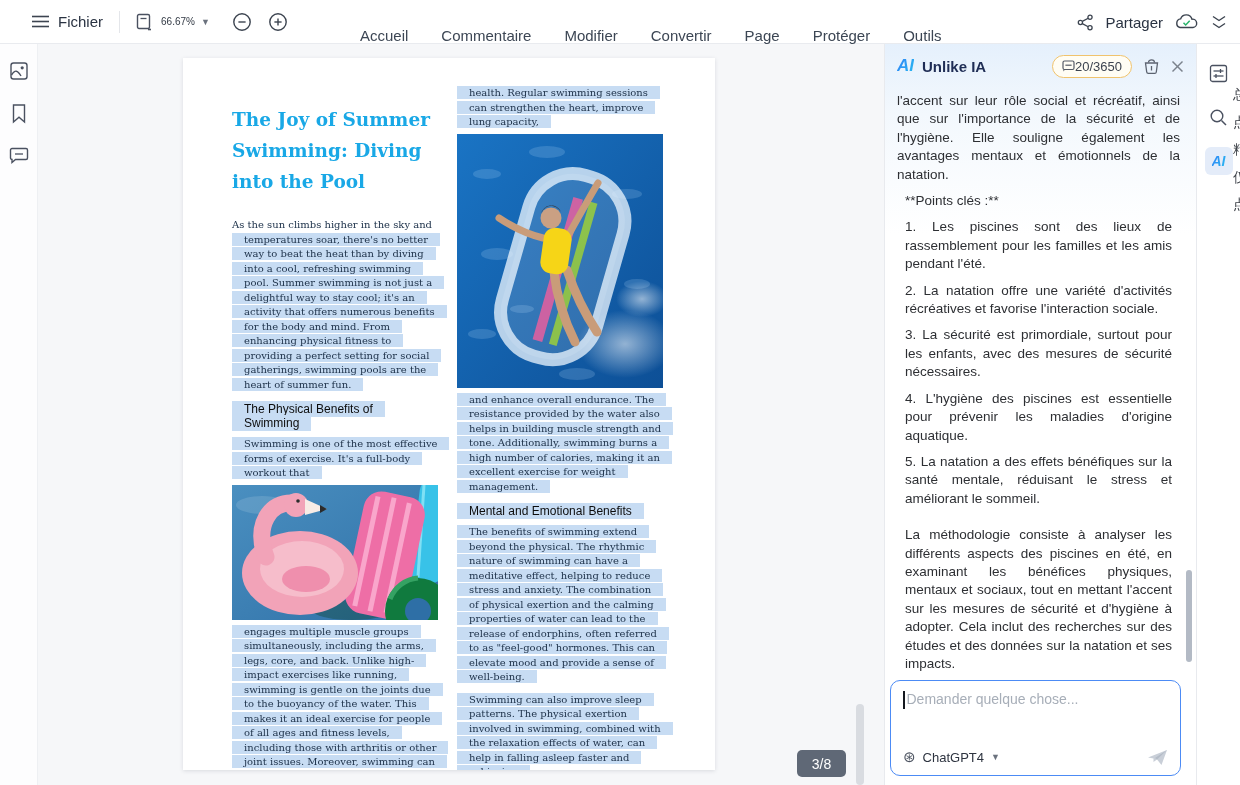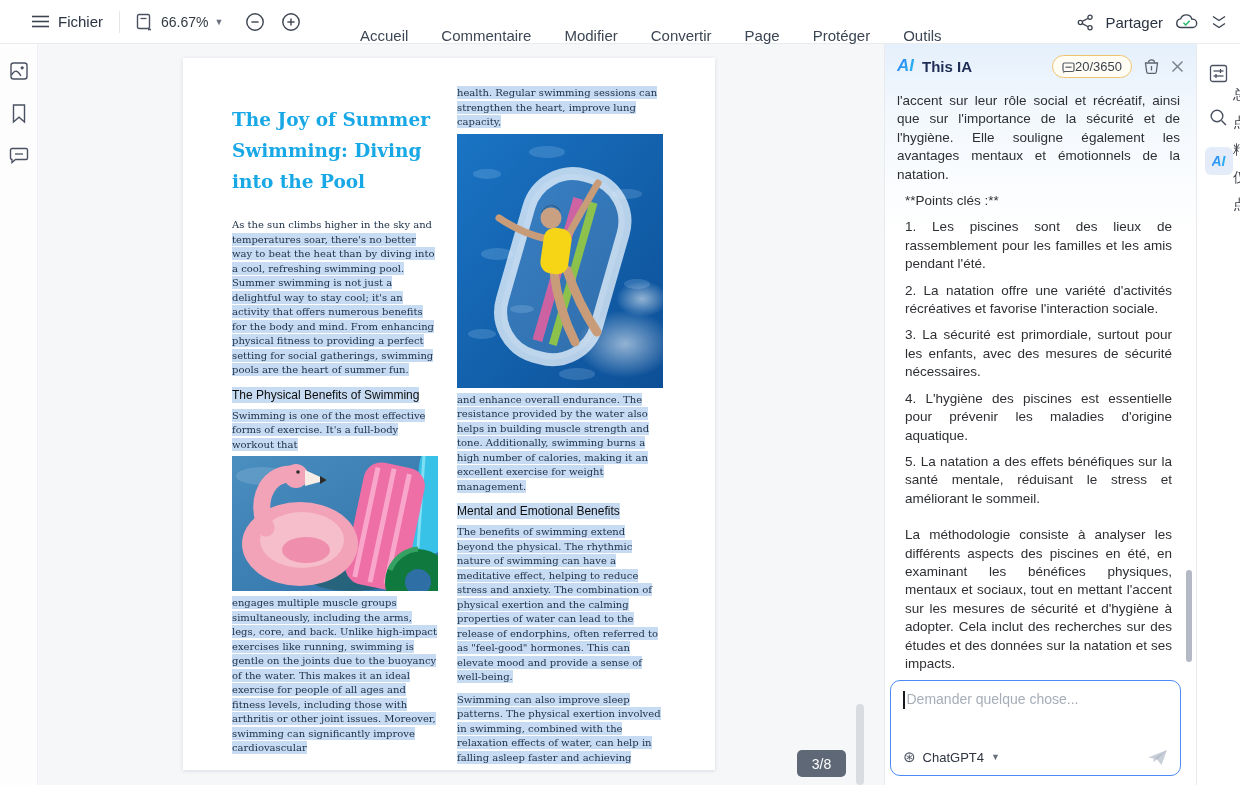--- a/index.html
+++ b/index.html
@@ -7,59 +7,59 @@
     font-family:"Liberation Sans", sans-serif; }
   body { position:relative; }
 
   
   .topbar { position:absolute; left:0; top:0; width:1240px; height:44px; background:#fff;
     border-bottom:1px solid #e9ebef; display:flex; align-items:center; z-index:30; }
   .tb-left { display:flex; align-items:center; padding-left:32px; }
   .icon-btn { display:flex; align-items:center; justify-content:center; cursor:pointer; }
   .tb-label { font-size:15px; color:#2a3342; margin-left:9px; }
   .tb-divider { width:1px; height:22px; background:#e4e6ea; margin:0 16px; }
-  .zoom-val { font-size:14px; color:#333a45; margin-left:9px; }
+  .zoom-val { font-size:10px; color:#333a45; margin-left:9px; }
   .caret { font-size:9px; color:#6b727e; margin-left:6px; }
   .menu { position:absolute; left:360px; top:0; height:44px; display:flex; align-items:flex-end; gap:33px; }
   .menu-item { font-size:15px; color:#3c4654; cursor:pointer; white-space:nowrap; }
   .tb-right { position:absolute; right:12px; top:0; height:44px; display:flex; align-items:center; gap:11px; }
   .share-label { font-size:15px; color:#2a3342; }
 
   
   .left-rail { position:absolute; left:0; top:44px; width:38px; height:741px; background:#fdfdfe;
     border-right:1px solid #eef0f3; display:flex; flex-direction:column; align-items:center;
     padding-top:17px; gap:22px; z-index:20; }
 
   
   .doc-area { position:absolute; left:38px; top:44px; width:846px; height:741px; background:#f6f7f9; }
   .page { position:absolute; left:145px; top:14px; width:532px; height:712px; background:#fff;
     box-shadow:0 1px 4px rgba(40,50,70,.14); overflow:hidden; }
   .colL { position:absolute; left:49px; top:46px; width:206px; }
   .colR { position:absolute; left:274px; top:28px; width:206px; }
   .doc-title { font-family:"DejaVu Serif", serif; font-weight:700; font-size:18.5px; line-height:31px;
     color:#19a8e6; margin-bottom:21px; }
   .body-text { font-family:"DejaVu Serif", serif; font-size:10px; line-height:14.5px; color:#20344c; }
-  .hl { background:#c7dcf3; -webkit-box-decoration-break:clone; box-decoration-break:clone; padding:1px 0; }
+  .hl { background:#c7dcf3; -webkit-box-decoration-break:clone; box-decoration-break:clone; padding:1px 12px; }
   .doc-h { font-size:12px; color:#0d0d0d; margin:10px 0 7px; font-weight:500; }
   .fig { display:block; margin:4px 0 5px; }
   .page-badge { position:absolute; left:759px; top:706px; width:49px; height:27px; border-radius:5px;
     background:#5f6876; color:#fff; font-size:14px; display:flex; align-items:center; justify-content:center; }
   .doc-scroll { position:absolute; left:818px; top:660px; width:8px; height:81px; border-radius:4px;
     background:#d9dce1; cursor:pointer; }
 
   
   .ai-panel { position:absolute; left:884px; top:44px; width:312px; height:741px;
     border-left:1px solid #e8eaee;
     background:linear-gradient(180deg,#e5f0fc 0%,#f3f8fd 70px,#ffffff 190px); }
   .ai-header { height:44px; display:flex; align-items:center; padding:0 12px; }
   .ai-mark { font-weight:800; font-size:17px; font-style:italic;
     background:linear-gradient(120deg,#2f7ef7,#27bdf0); -webkit-background-clip:text;
     background-clip:text; color:transparent; }
   .ai-title { font-size:15px; font-weight:700; color:#1f2d55; margin-left:8px; flex:1; }
-  .usage-pill { display:flex; align-items:flex-end; border:1px solid #f0c36d; background:#fffdf4;
+  .usage-pill { display:flex; align-items:center; border:1px solid #f0c36d; background:#fffdf4;
     border-radius:13px; padding:3px 9px; font-size:13px; color:#3d4450; }
   .hdr-ic { margin-left:11px; cursor:pointer; display:flex; }
   .ai-scroll { position:absolute; left:0; right:0; top:46px; bottom:112px; padding:2px 16px 0 12px;
     font-size:13.5px; line-height:18.4px; color:#2d2f33; text-align:justify; overflow:hidden; }
   .ai-para { margin-bottom:2px; }
   .ai-item { margin:8px; }
   .panel-scroll { position:absolute; right:4px; top:526px; width:6px; height:92px; border-radius:3px;
     background:#b3bac5; cursor:pointer; }
 
   .chat-box { position:absolute; left:5px; top:636px; width:291px; height:96px; background:#fff;
@@ -289,21 +289,21 @@
     </div>
   </div>
 
   <div class="page-badge">3/8</div>
   <div class="doc-scroll"></div>
 </div>
 
 <div class="ai-panel">
   <div class="ai-header">
     <span class="ai-mark">AI</span>
-    <span class="ai-title">This IA</span>
+    <span class="ai-title">Unlike IA</span>
     <span class="usage-pill">
       <svg width="13" height="12" viewBox="0 0 13 12">
           <rect x="1" y="1" width="11" height="8.5" rx="1.5" fill="none" stroke="#555b66" stroke-width="1.2"></rect>
           <line x1="3.4" y1="5.2" x2="9.6" y2="5.2" stroke="#555b66" stroke-width="1.2"></line>
           <path d="M3 9.5 l-1.6 2 v-2 z" fill="#555b66"></path>
         </svg>
       <span>20/3650</span>
     </span>
     <span class="hdr-ic">
       <svg width="17" height="17" viewBox="0 0 17 17">

